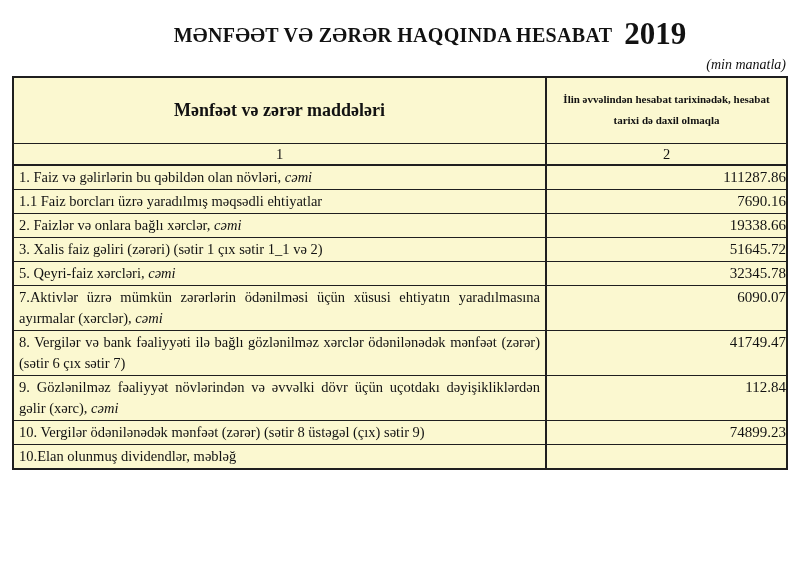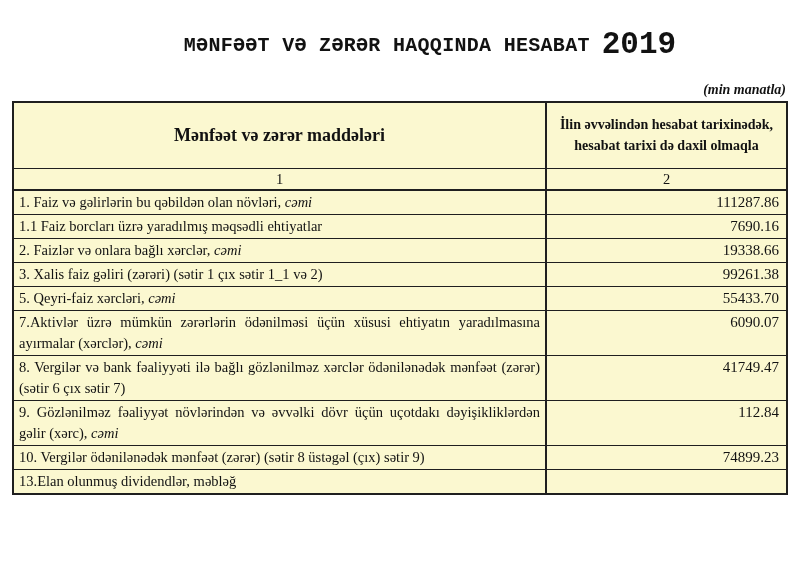--- a/index.html
+++ b/index.html
@@ -11,42 +11,41 @@
   *{box-sizing:border-box;}
   html,body{margin:0;padding:0;}
   body{
     width:800px;height:569px;
     background:#ffffff;
     font-family:"Liberation Serif","DejaVu Serif",serif;
     color:var(--ink);
     overflow:hidden;
   }
   .title-row{
-    margin-top:27px;
+    margin-top:16px;
     text-align:center;
     padding-left:60px;
     white-space:nowrap;
-    font-family:Liberation Mono, monospace;
   }
   .title-main{
     font-weight:bold;
     font-size:20px;
     letter-spacing:0.3px;
   }
   .title-year{
     font-weight:bold;
     font-size:31px;
     margin-left:12px;
     vertical-align:-2px;
   }
   .unit-note{
     text-align:right;
-    margin:20px 14px 3px 0;
+    margin:5px 14px 3px 0;
     font-style:italic;
-    font-weight:bold;
+    font-weight:normal;
     font-size:14px;
   }
   table.report{
     border-collapse:collapse;
     table-layout:fixed;
     width:776px;
     margin-left:12px;
     border:2px solid var(--border);
   }
   table.report th, table.report td{
@@ -60,21 +59,21 @@
   }
   th.col-items{
     width:533px;
     font-size:18px;
     font-weight:bold;
     text-align:center;
     vertical-align:middle;
     height:66px;
   }
   th.col-values{
-    font-size:14px;
+    font-size:11px;
     font-weight:bold;
     text-align:center;
     vertical-align:middle;
     padding:2px 4px;
     line-height:21px;
   }
   tr.num-row td{
     height:20px;
     text-align:center;
     font-size:14.5px;
@@ -88,21 +87,21 @@
     text-align:justify;
     vertical-align:top;
     height:22px;
   }
   td.label-cell em{
     font-style:italic;
   }
   td.value-cell{
     font-size:15px;
     line-height:21px;
-    padding:1px 7px 1px 4px;
+    padding:1px 0 1px 4px;
     text-align:right;
     vertical-align:top;
   }
   td.white-bg{
     background:var(--cell-white);
     text-align:right;
   }
 </style>
 </head>
 <body>
@@ -132,40 +131,40 @@
       <tr>
         <td class="label-cell">1.1 Faiz borcları üzrə yaradılmış məqsədli ehtiyatlar</td>
         <td class="value-cell white-bg">7690.16</td>
       </tr>
       <tr>
         <td class="label-cell">2. Faizlər və onlara bağlı xərclər, <em>cəmi</em></td>
         <td class="value-cell">19338.66</td>
       </tr>
       <tr>
         <td class="label-cell">3. Xalis faiz gəliri (zərəri) (sətir 1 çıx sətir 1_1 və 2)</td>
-        <td class="value-cell">99261.38</td>
+        <td class="value-cell">51645.72</td>
       </tr>
       <tr>
         <td class="label-cell">5. Qeyri-faiz xərcləri, <em>cəmi</em></td>
-        <td class="value-cell">55433.70</td>
+        <td class="value-cell">32345.78</td>
       </tr>
       <tr>
         <td class="label-cell">7.Aktivlər üzrə mümkün zərərlərin ödənilməsi üçün xüsusi ehtiyatın yaradılmasına ayırmalar (xərclər), <em>cəmi</em></td>
         <td class="value-cell">6090.07</td>
       </tr>
       <tr>
         <td class="label-cell">8. Vergilər və bank fəaliyyəti ilə bağlı gözlənilməz xərclər ödənilənədək mənfəət (zərər) (sətir 6 çıx sətir 7)</td>
         <td class="value-cell">41749.47</td>
       </tr>
       <tr>
         <td class="label-cell">9. Gözlənilməz fəaliyyət növlərindən və əvvəlki dövr üçün uçotdakı dəyişikliklərdən gəlir (xərc), <em>cəmi</em></td>
         <td class="value-cell">112.84</td>
       </tr>
       <tr>
         <td class="label-cell">10. Vergilər ödənilənədək mənfəət (zərər) (sətir 8 üstəgəl (çıx) sətir 9)</td>
         <td class="value-cell">74899.23</td>
       </tr>
       <tr>
-        <td class="label-cell">13.Elan olunmuş dividendlər, məbləğ</td>
+        <td class="label-cell">10.Elan olunmuş dividendlər, məbləğ</td>
         <td class="value-cell white-bg"></td>
       </tr>
     </tbody>
 </table>
 
 </body></html>

